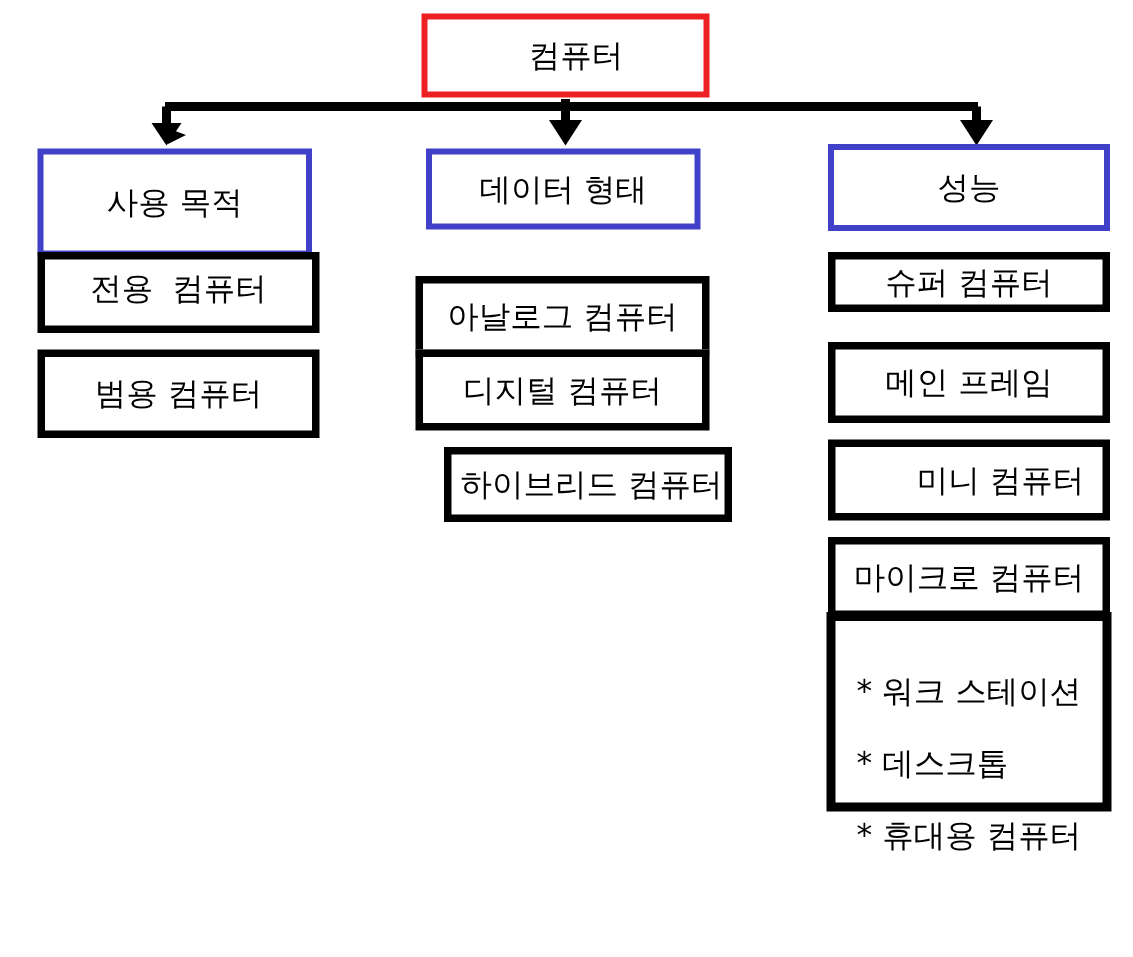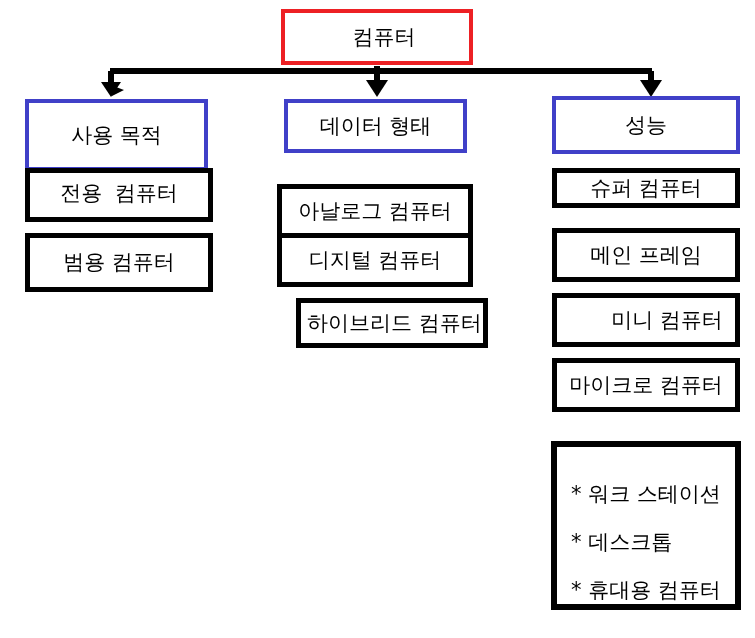--- a/index.html
+++ b/index.html
@@ -151,19 +151,19 @@
   </div>
 
   <div class="node node-item" style="left:552px; top:293px; width:188px; height:54px;padding-left:42px;">
     <span>미니 컴퓨터</span>
   </div>
 
   <div class="node node-item" style="left:552px; top:358px; width:188px; height:54px;">
     <span>마이크로 컴퓨터</span>
   </div>
 
-  <div class="node node-list" style="left:551px; top:441px; width:190px; height:169px;">
+  <div class="node node-list" style="left:551px; top:408px; width:190px; height:133px;">
     <span class="list-line" style="top:34px;">* 워크 스테이션</span>
     <span class="list-line" style="top:82px;">* 데스크톱</span>
     <span class="list-line" style="top:130px;">* 휴대용 컴퓨터</span>
   </div>
 
 </div>
 
 </body></html>

